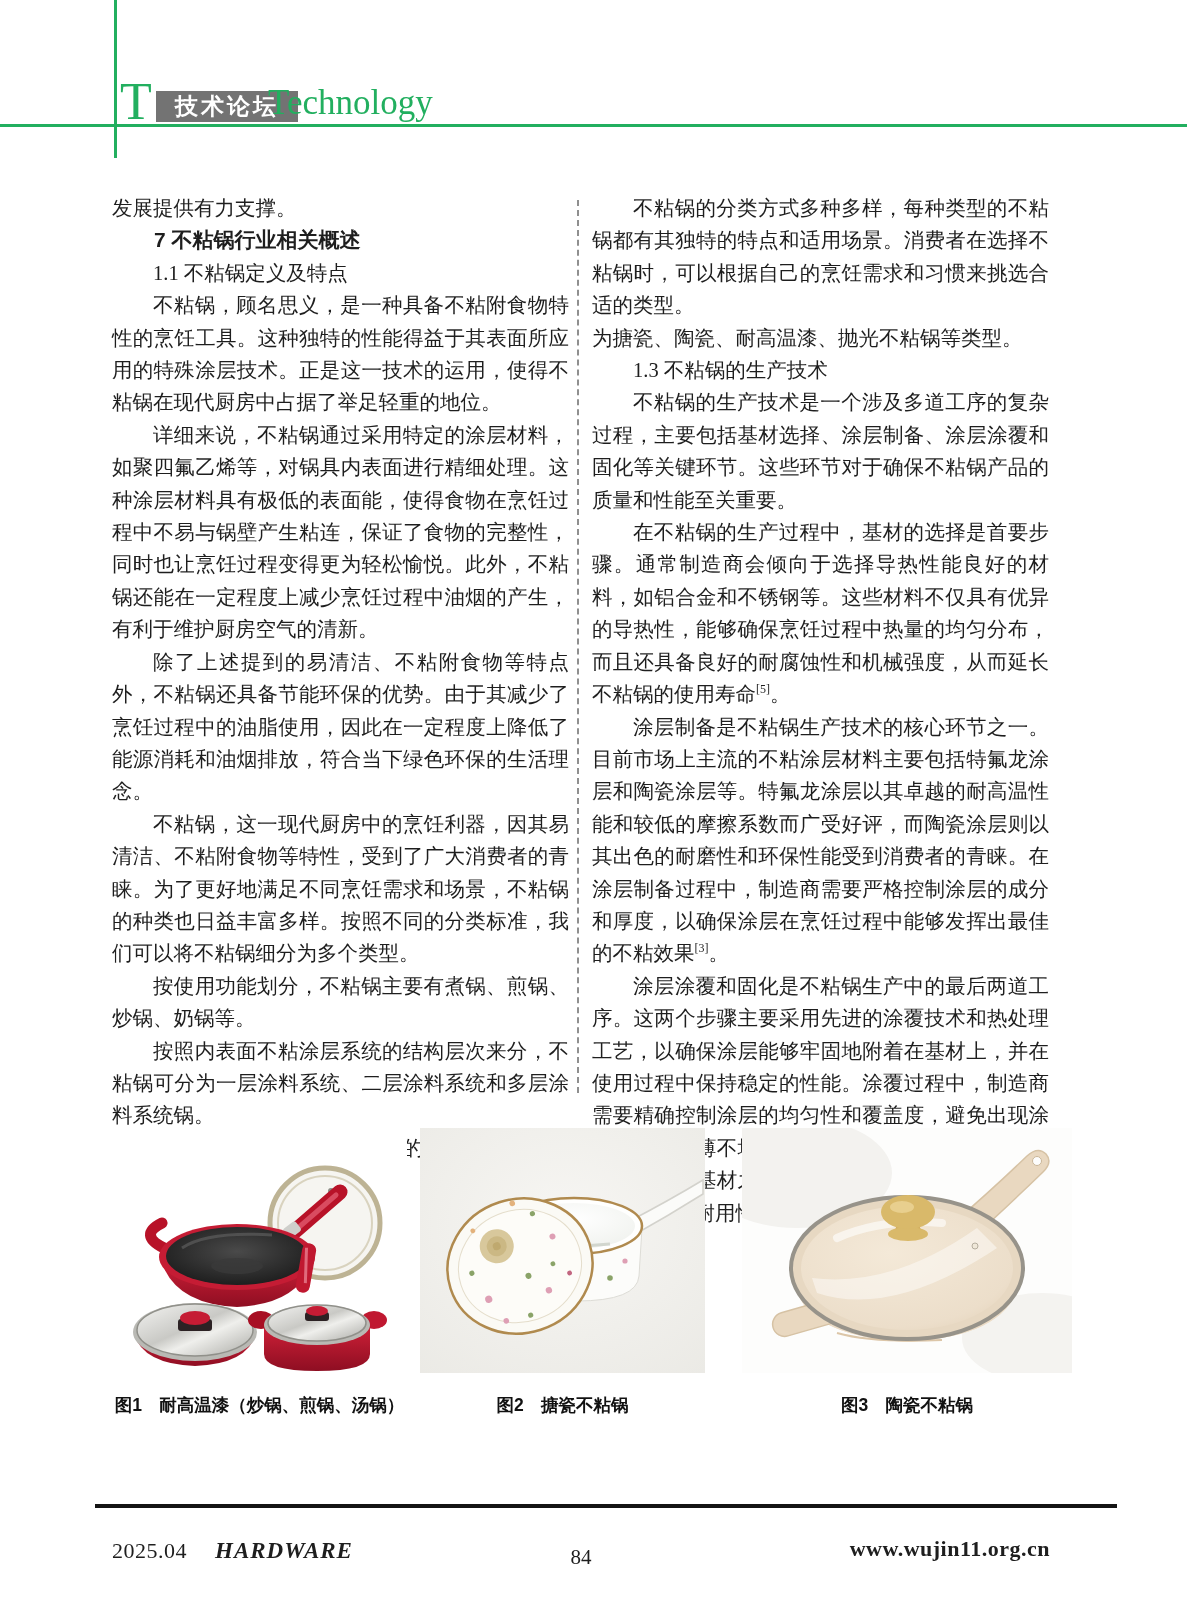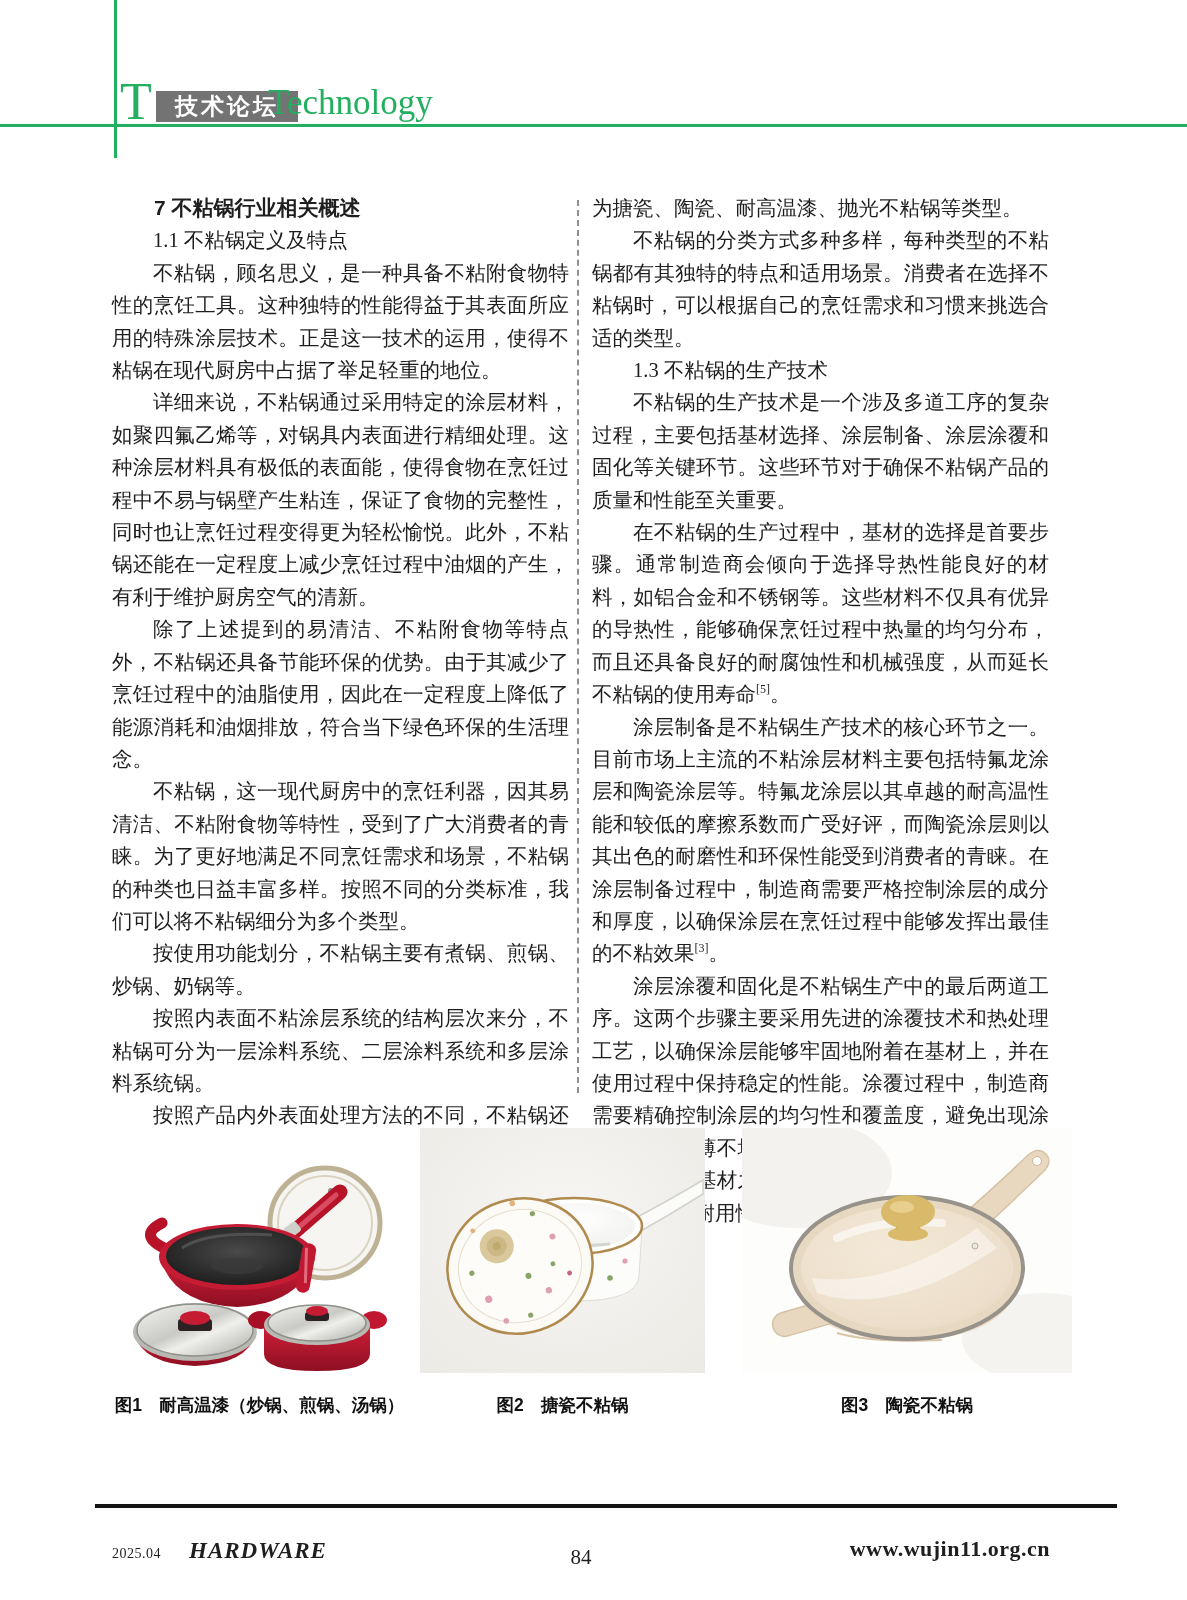--- a/index.html
+++ b/index.html
@@ -38,49 +38,50 @@
   .figure svg{display:block;}
   .caption{position:absolute;top:1393px;font-family:"Liberation Sans","DejaVu Sans",sans-serif;
     font-weight:bold;font-size:17.5px;text-align:center;color:#111;}
   .cap1{left:112px;width:295px;}
   .cap2{left:420px;width:285px;}
   .cap3{left:742px;width:330px;}
   
   .footer-rule{position:absolute;left:95px;top:1504px;width:1022px;height:4px;background:#141414;}
   .footer{position:absolute;left:112px;top:1532px;width:938px;height:40px;font-size:20px;}
   .footer-left{position:absolute;left:0;top:6px;}
-  .footer-issue{font-size:14px;letter-spacing:0.5px;}
+  .footer-issue{font-size:22px;letter-spacing:0.5px;}
   .footer-journal{font-weight:bold;font-style:italic;font-size:23px;margin-left:23px;letter-spacing:1px;}
   .footer-page{position:absolute;left:0;right:0;top:13px;text-align:center;font-size:21px;}
   .footer-site{position:absolute;right:0;top:4px;font-weight:bold;font-size:22px;letter-spacing:0.5px;margin-left:40px;}
 </style>
 </head>
 <body>
 
 <div class="v-rule"></div>
 <div class="h-rule"></div>
 <div class="logo-t">T</div>
 <div class="logo-box">技术论坛</div>
 <div class="logo-en">Technology</div>
 
 <div class="col col-left">
+    <div class="blk p-noindent"><span>发展提供有力支撑。</span></div>
     <div class="blk h1"><span>7 不粘锅行业相关概述</span></div>
     <div class="blk h2"><span>1.1 不粘锅定义及特点</span></div>
     <div class="blk p"><span>不粘锅，顾名思义，是一种具备不粘附食物特性的烹饪工具。这种独特的性能得益于其表面所应用的特殊涂层技术。正是这一技术的运用，使得不粘锅在现代厨房中占据了举足轻重的地位。</span></div>
     <div class="blk p"><span>详细来说，不粘锅通过采用特定的涂层材料，如聚四氟乙烯等，对锅具内表面进行精细处理。这种涂层材料具有极低的表面能，使得食物在烹饪过程中不易与锅壁产生粘连，保证了食物的完整性，同时也让烹饪过程变得更为轻松愉悦。此外，不粘锅还能在一定程度上减少烹饪过程中油烟的产生，有利于维护厨房空气的清新。</span></div>
     <div class="blk p"><span>除了上述提到的易清洁、不粘附食物等特点外，不粘锅还具备节能环保的优势。由于其减少了烹饪过程中的油脂使用，因此在一定程度上降低了能源消耗和油烟排放，符合当下绿色环保的生活理念。</span></div>
     <div class="blk p"><span>不粘锅，这一现代厨房中的烹饪利器，因其易清洁、不粘附食物等特性，受到了广大消费者的青睐。为了更好地满足不同烹饪需求和场景，不粘锅的种类也日益丰富多样。按照不同的分类标准，我们可以将不粘锅细分为多个类型。</span></div>
     <div class="blk p"><span>按使用功能划分，不粘锅主要有煮锅、煎锅、炒锅、奶锅等。</span></div>
     <div class="blk p"><span>按照内表面不粘涂层系统的结构层次来分，不粘锅可分为一层涂料系统、二层涂料系统和多层涂料系统锅。</span></div>
     <div class="blk p"><span>按照产品内外表面处理方法的不同，不粘锅还可分</span></div>
   </div>
 <div class="col-divider"></div>
 <div class="col col-right">
+    <div class="blk p"><span>不粘锅的分类方式多种多样，每种类型的不粘锅都有其独特的特点和适用场景。消费者在选择不粘锅时，可以根据自己的烹饪需求和习惯来挑选合适的类型。</span></div>
     <div class="blk p-noindent"><span>为搪瓷、陶瓷、耐高温漆、抛光不粘锅等类型。</span></div>
-    <div class="blk p"><span>不粘锅的分类方式多种多样，每种类型的不粘锅都有其独特的特点和适用场景。消费者在选择不粘锅时，可以根据自己的烹饪需求和习惯来挑选合适的类型。</span></div>
     <div class="blk h2"><span>1.3 不粘锅的生产技术</span></div>
     <div class="blk p"><span>不粘锅的生产技术是一个涉及多道工序的复杂过程，主要包括基材选择、涂层制备、涂层涂覆和固化等关键环节。这些环节对于确保不粘锅产品的质量和性能至关重要。</span></div>
     <div class="blk p"><span>在不粘锅的生产过程中，基材的选择是首要步骤。通常制造商会倾向于选择导热性能良好的材料，如铝合金和不锈钢等。这些材料不仅具有优异的导热性，能够确保烹饪过程中热量的均匀分布，而且还具备良好的耐腐蚀性和机械强度，从而延长不粘锅的使用寿命</span><sup>[5]</sup><span>。</span></div>
     <div class="blk p"><span>涂层制备是不粘锅生产技术的核心环节之一。目前市场上主流的不粘涂层材料主要包括特氟龙涂层和陶瓷涂层等。特氟龙涂层以其卓越的耐高温性能和较低的摩擦系数而广受好评，而陶瓷涂层则以其出色的耐磨性和环保性能受到消费者的青睐。在涂层制备过程中，制造商需要严格控制涂层的成分和厚度，以确保涂层在烹饪过程中能够发挥出最佳的不粘效果</span><sup>[3]</sup><span>。</span></div>
     <div class="blk p"><span>涂层涂覆和固化是不粘锅生产中的最后两道工序。这两个步骤主要采用先进的涂覆技术和热处理工艺，以确保涂层能够牢固地附着在基材上，并在使用过程中保持稳定的性能。涂覆过程中，制造商需要精确控制涂层的均匀性和覆盖度，避免出现涂层缺失或厚薄不均的情况。固化过程则通过高温处理使涂层与基材之间形成牢固的化学键合，从而提高不粘锅的耐用性和使用寿命</span><sup>[5]</sup><span>。</span></div>
   </div>
 
 <div class="figure fig1">
   <svg width="295" height="248" viewBox="0 0 295 248" xmlns="http://www.w3.org/2000/svg">
     <defs>

